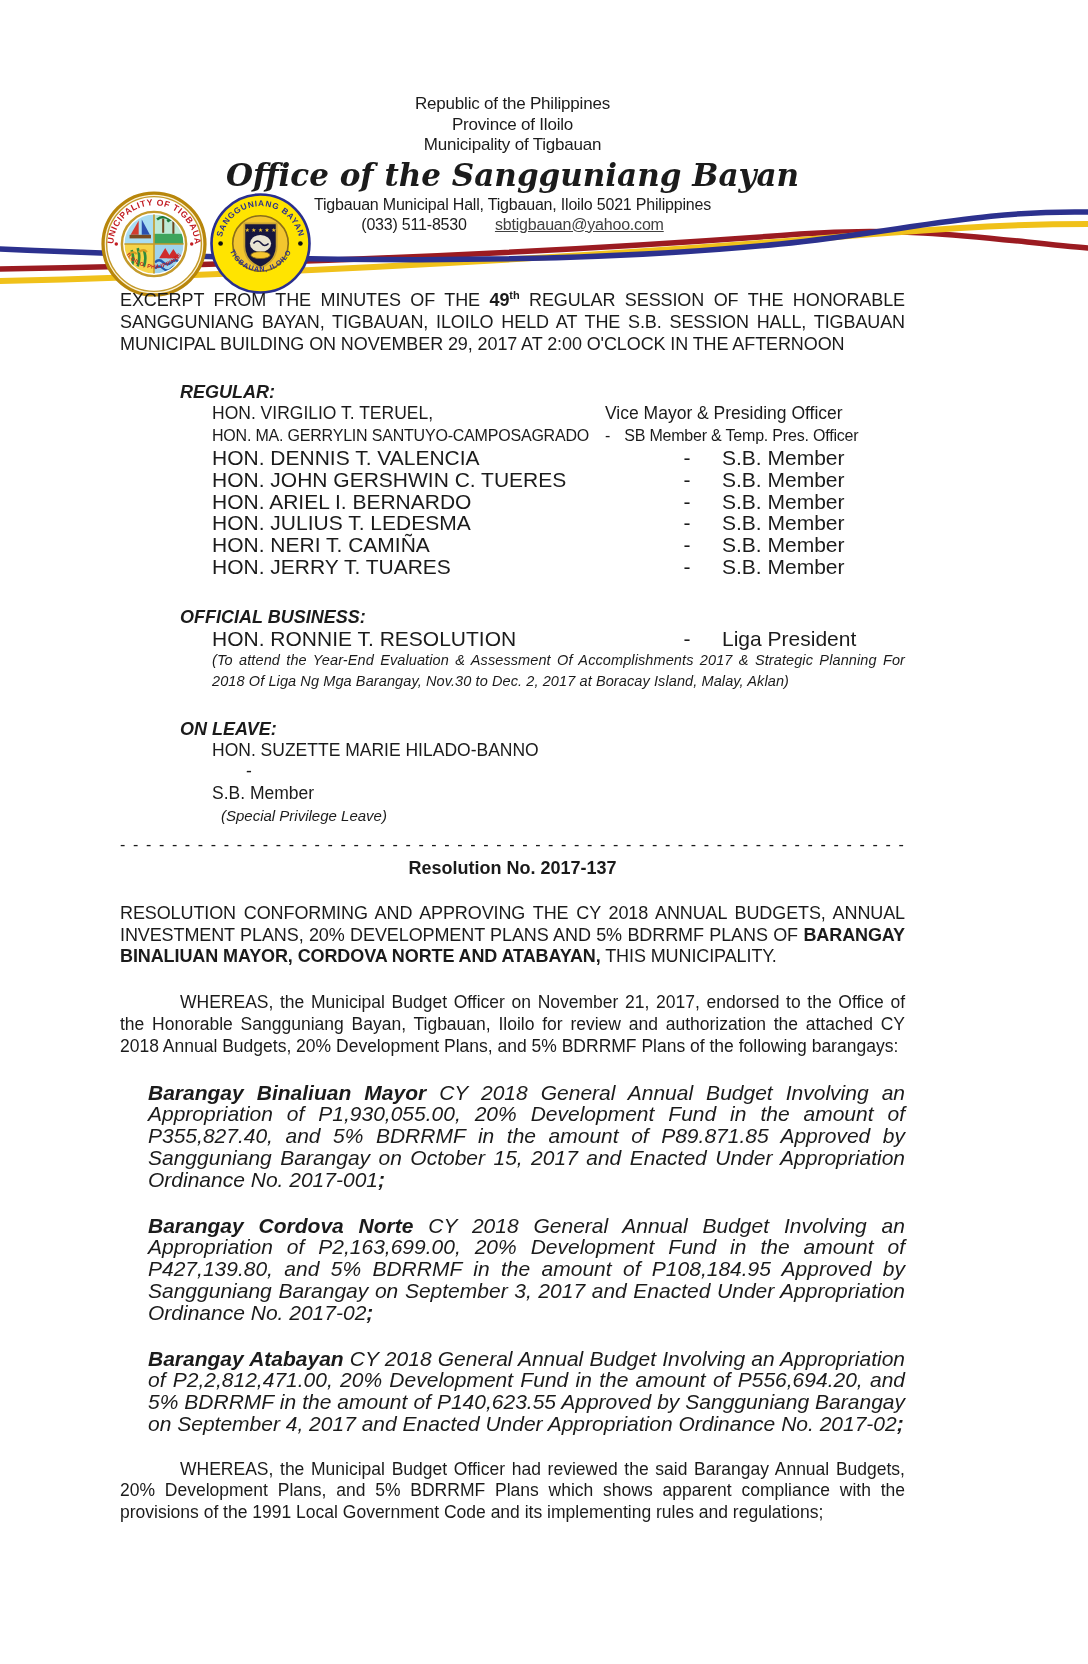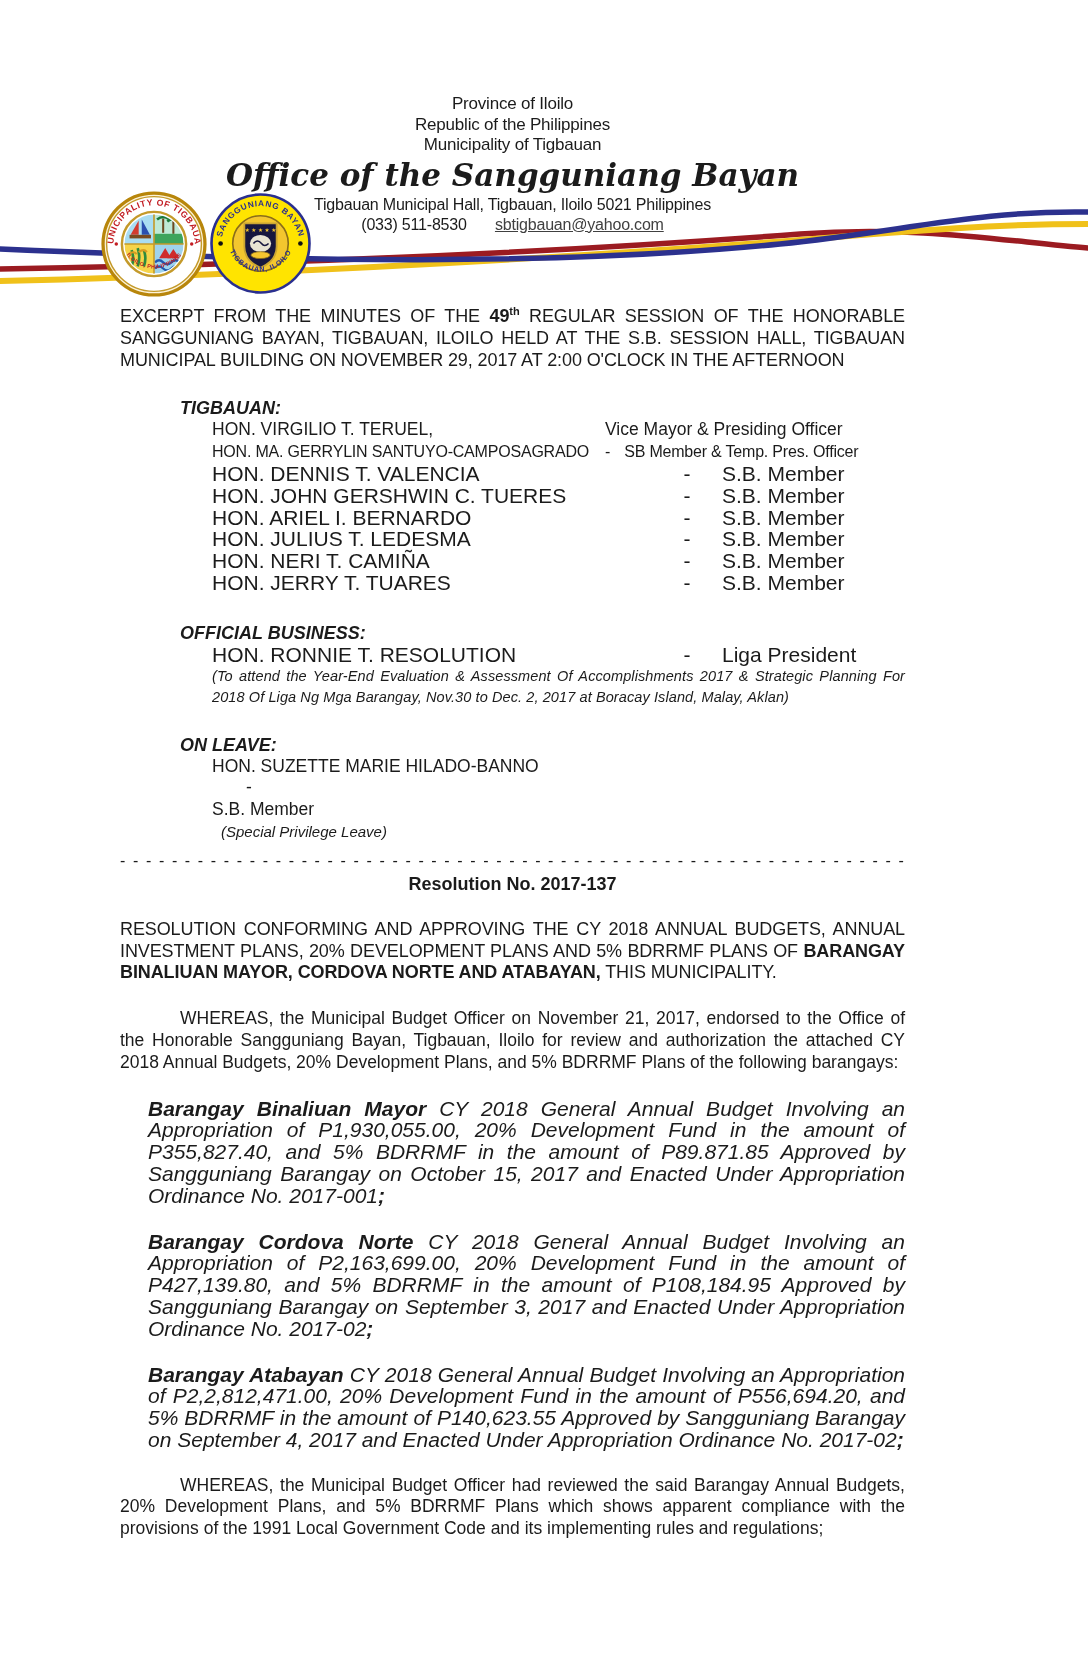--- a/index.html
+++ b/index.html
@@ -12,21 +12,21 @@
   .hdr-office{font-family:"DejaVu Serif",serif;font-style:italic;font-weight:bold;font-size:31px;line-height:36px;margin:1px 0 2px 0;}
   .hdr-addr{font-size:16px;line-height:20px;letter-spacing:-0.2px;}
   .hdr-contact{font-size:16px;line-height:20px;letter-spacing:-0.2px;}
   .hdr-contact a{color:#404040;margin-left:24px;}
   .ribbons{position:absolute;left:0;top:180px;width:1088px;height:130px;z-index:1;}
   .seal{position:absolute;z-index:2;}
   .seal-muni{left:101px;top:191px;width:106px;height:106px;}
   .seal-sb{left:210px;top:193px;width:101px;height:101px;}
 
   
-  .main{position:absolute;left:120px;top:306px;width:785px;z-index:3;}
+  .main{position:absolute;left:120px;top:290px;width:785px;z-index:3;}
   p{margin:0;}
   .jtext{font-size:18px;line-height:21.8px;text-align:justify;}
   .caps{letter-spacing:-0.1px;}
   sup.ord{font-size:11px;vertical-align:super;line-height:0;}
   .sec-head{font-weight:bold;font-style:italic;font-size:18px;line-height:22px;margin-left:60px;}
   .roster{margin-left:92px;}
   .row-grid{display:grid;grid-template-columns:440px 70px auto;font-size:21px;line-height:21.8px;}
   .row-grid .dash{text-align:center;}
   .row-first{display:flex;font-size:17.5px;line-height:21.8px;}
   .row-first .name{width:393px;flex:none;}
@@ -114,34 +114,34 @@
     <circle cx="89.5" cy="50" r="2.3" fill="#111111"></circle>
     <text font-family="Liberation Sans, sans-serif" font-size="8.2" font-weight="bold" fill="#2a2f8f" letter-spacing="0.8">
       <textPath href="#s-top" startOffset="50%" text-anchor="middle">SANGGUNIANG BAYAN</textPath>
     </text>
     <text font-family="Liberation Sans, sans-serif" font-size="7" font-weight="bold" fill="#2a2f8f" letter-spacing="0.8">
       <textPath href="#s-bot" startOffset="50%" text-anchor="middle">TIGBAUAN, ILOILO</textPath>
     </text>
   </svg>
 
   <div class="hdr-text">
+    <div class="hdr-line">Republic of the Philippines</div>
     <div class="hdr-line">Province of Iloilo</div>
-    <div class="hdr-line">Republic of the Philippines</div>
     <div class="hdr-line">Municipality of Tigbauan</div>
     <div class="hdr-office">Office of the Sangguniang Bayan</div>
     <div class="hdr-addr">Tigbauan Municipal Hall, Tigbauan, Iloilo 5021 Philippines</div>
     <div class="hdr-contact"><span>(033) 511-8530 </span><a href="#">sbtigbauan@yahoo.com</a></div>
   </div>
 
   <div class="main">
 
     <p class="jtext caps"><span>EXCERPT FROM THE MINUTES OF THE </span><span class="bold">49</span><sup class="ord bold">th</sup><span>  REGULAR SESSION OF THE HONORABLE SANGGUNIANG BAYAN, TIGBAUAN, ILOILO HELD AT THE S.B. SESSION HALL, TIGBAUAN MUNICIPAL BUILDING ON NOVEMBER 29, 2017 AT 2:00 O'CLOCK IN THE AFTERNOON</span></p>
 
     <div class="mt26">
-      <div class="sec-head">TIGBAUAN:</div>
+      <div class="sec-head">REGULAR:</div>
       <div class="roster">
         <div class="row-first">
           <span class="name">HON. VIRGILIO T. TERUEL,</span>
           <span class="role">Vice Mayor &amp; Presiding Officer</span>
         </div>
         <div class="row-long">
           <span class="name">HON. MA. GERRYLIN SANTUYO-CAMPOSAGRADO</span>
           <span class="dash">-</span>
           <span class="role">SB Member &amp; Temp. Pres. Officer</span>
         </div>

